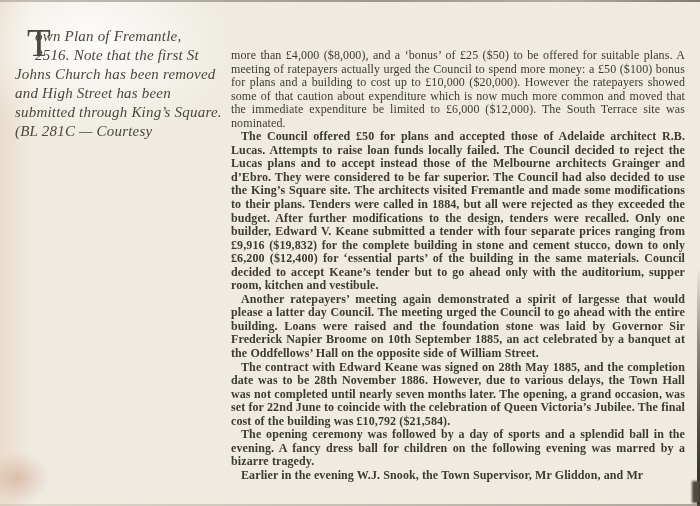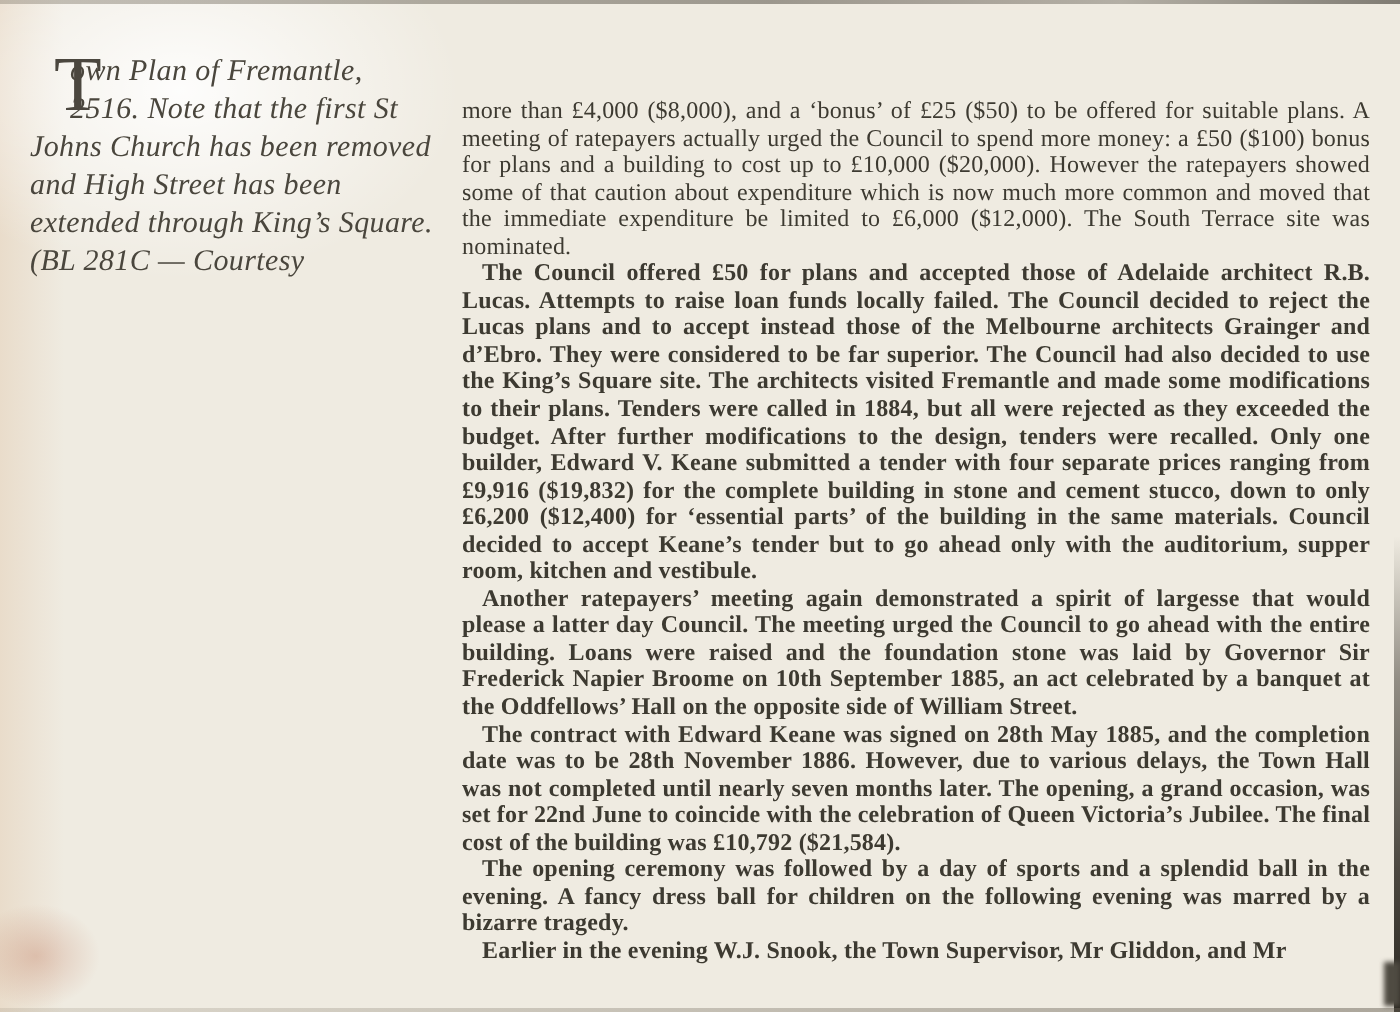--- a/index.html
+++ b/index.html
@@ -75,21 +75,21 @@
 
   <div class="caption">
     <span class="dropcap">T</span>
     <div class="beside">
         <div class="cap-line">own Plan of Fremantle,</div>
         <div class="cap-line">2516. Note that the first St</div>
       </div>
     <div class="full">
         <div class="cap-line">Johns Church has been removed</div>
         <div class="cap-line">and High Street has been</div>
-        <div class="cap-line">extended through King’s Square.</div>
+        <div class="cap-line">submitted through King’s Square.</div>
         <div class="cap-line">(BL 281C — Courtesy</div>
       </div>
   </div>
 
   <div class="article">
       <p class="par">more than £4,000 ($8,000), and a ‘bonus’ of £25 ($50) to be offered for suitable plans. A meeting of ratepayers actually urged the Council to spend more money: a £50 ($100) bonus for plans and a building to cost up to £10,000 ($20,000). However the ratepayers showed some of that caution about expenditure which is now much more common and moved that the immediate expenditure be limited to £6,000 ($12,000). The South Terrace site was nominated.</p>
       <p class="par indent">The Council offered £50 for plans and accepted those of Adelaide architect R.B. Lucas. Attempts to raise loan funds locally failed. The Council decided to reject the Lucas plans and to accept instead those of the Melbourne architects Grainger and d’Ebro. They were considered to be far superior. The Council had also decided to use the King’s Square site. The architects visited Fremantle and made some modifications to their plans. Tenders were called in 1884, but all were rejected as they exceeded the budget. After further modifications to the design, tenders were recalled. Only one builder, Edward V. Keane submitted a tender with four separate prices ranging from £9,916 ($19,832) for the complete building in stone and cement stucco, down to only £6,200 ($12,400) for ‘essential parts’ of the building in the same materials. Council decided to accept Keane’s tender but to go ahead only with the auditorium, supper room, kitchen and vestibule.</p>
       <p class="par indent">Another ratepayers’ meeting again demonstrated a spirit of largesse that would please a latter day Council. The meeting urged the Council to go ahead with the entire building. Loans were raised and the foundation stone was laid by Governor Sir Frederick Napier Broome on 10th September 1885, an act celebrated by a banquet at the Oddfellows’ Hall on the opposite side of William Street.</p>
       <p class="par indent">The contract with Edward Keane was signed on 28th May 1885, and the completion date was to be 28th November 1886. However, due to various delays, the Town Hall was not completed until nearly seven months later. The opening, a grand occasion, was set for 22nd June to coincide with the celebration of Queen Victoria’s Jubilee. The final cost of the building was £10,792 ($21,584).</p>
       <p class="par indent">The opening ceremony was followed by a day of sports and a splendid ball in the evening. A fancy dress ball for children on the following evening was marred by a bizarre tragedy.</p>

